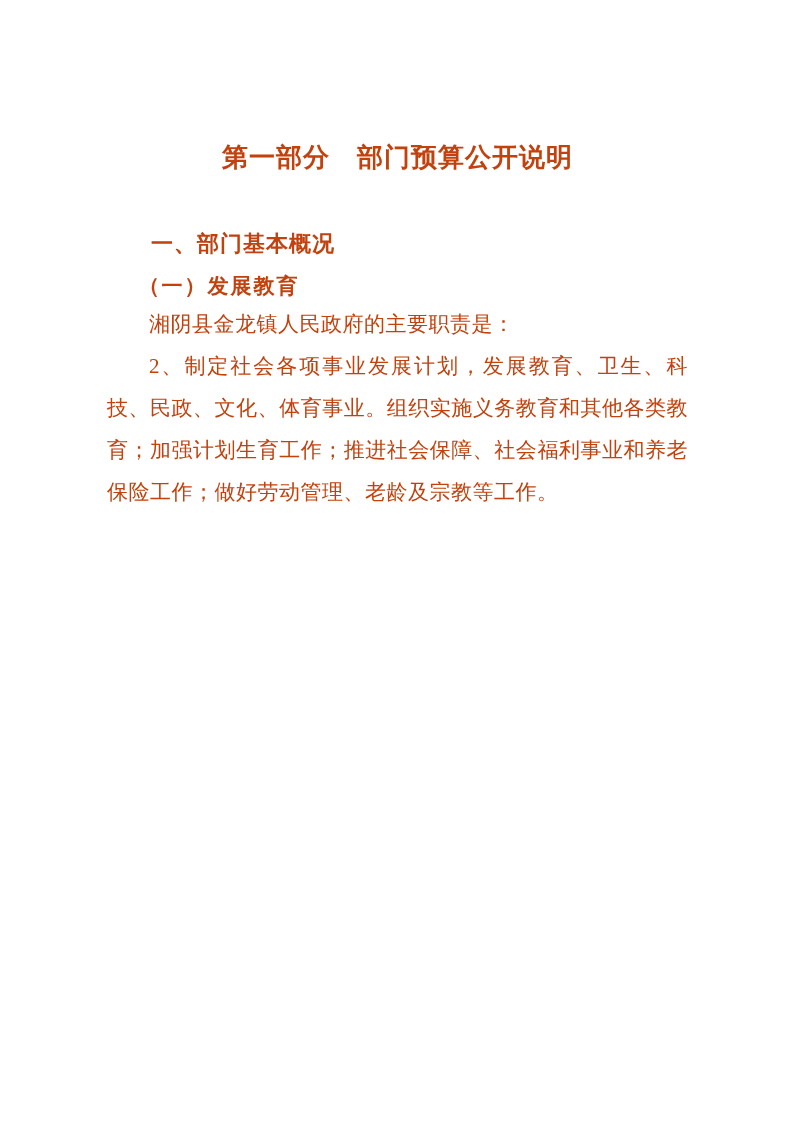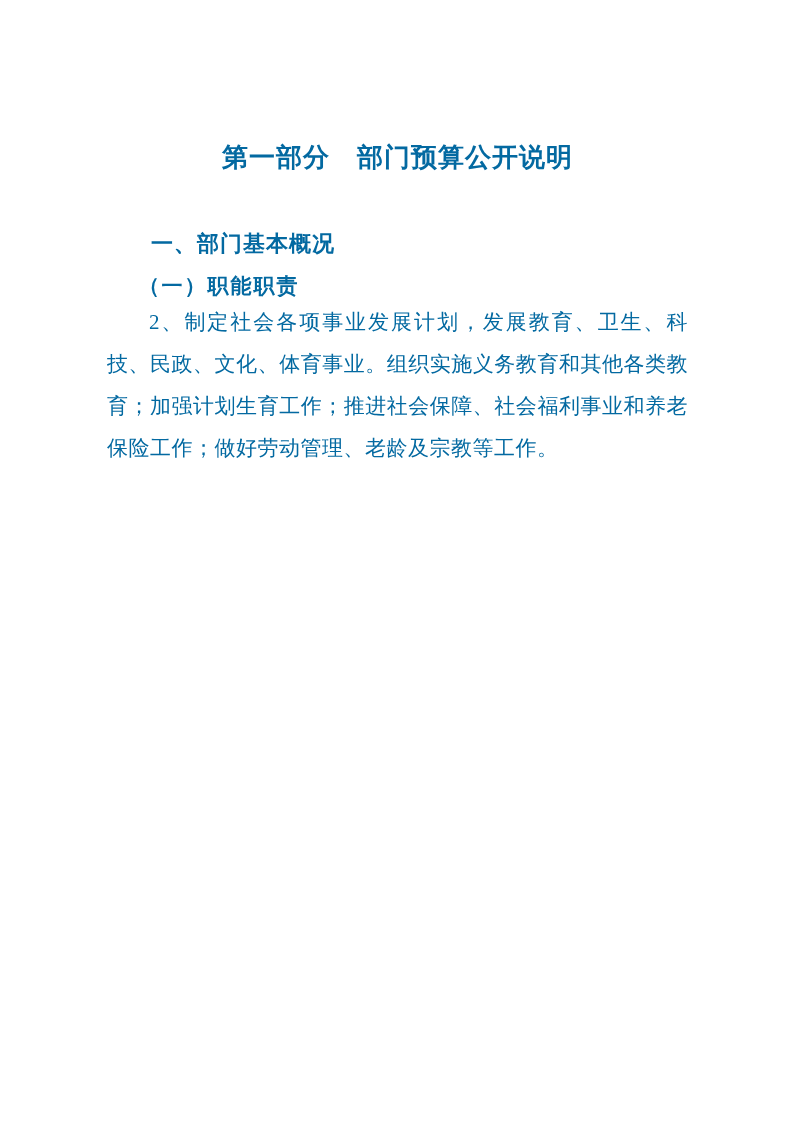--- a/index.html
+++ b/index.html
@@ -6,21 +6,21 @@
     margin: 0;
     padding: 0;
     background: #ffffff;
   }
   .page {
     position: relative;
     width: 793px;
     height: 1122px;
     margin: 0 auto;
     background: #ffffff;
-    color: #0369a1;
+    color: #c2410c;
     box-sizing: border-box;
     padding: 141px 105px 0 107px;
     font-family: "Liberation Serif", "DejaVu Serif", serif;
     overflow: hidden;
   }
   .doc-title {
     margin: 0;
     font-size: 26px;
     line-height: 33px;
     font-weight: 700;
@@ -59,22 +59,23 @@
   }
 </style>
 </head>
 <body>
 
 <div class="page">
   <h1 class="doc-title">第一部分　部门预算公开说明</h1>
 
   <h2 class="section-heading">一、部门基本概况</h2>
 
-  <h3 class="sub-heading">（一）职能职责</h3>
+  <h3 class="sub-heading">（一）发展教育</h3>
 
+  <p class="body-para first">湘阴县金龙镇人民政府的主要职责是：</p>
 
 
   <p class="body-para">2、制定社会各项事业发展计划，发展教育、卫生、科技、民政、文化、体育事业。组织实施义务教育和其他各类教育；加强计划生育工作；推进社会保障、社会福利事业和养老保险工作；做好劳动管理、老龄及宗教等工作。</p>
 
 
 
 
 </div>
 
 </body></html>

